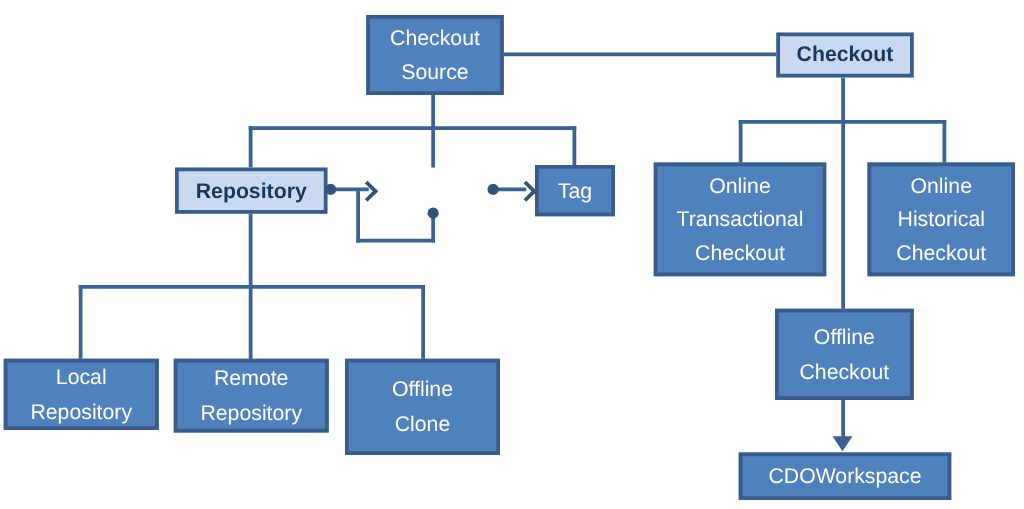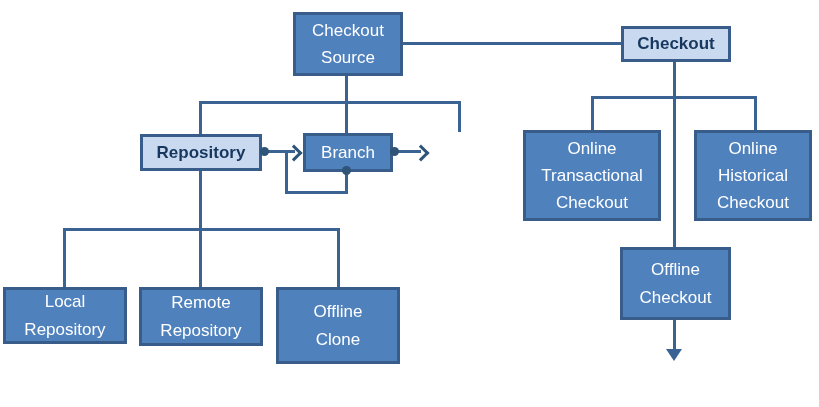--- a/index.html
+++ b/index.html
@@ -90,34 +90,35 @@
   <div class="line vline" style="left:673px;top:320px;height:31px;"></div>
   <div class="tri-down" style="left:666px;top:349px;"></div>
 
   <div class="node dark" style="left:293px;top:12px;width:110px;height:64px;">Checkout
 Source</div>
 
   <div class="node light" style="left:621px;top:26px;width:110px;height:36px;">Checkout</div>
 
   <div class="node light" style="left:140px;top:134px;width:122px;height:37px;">Repository</div>
 
-  <div class="node dark" style="left:303px;top:133px;width:90px;height:39px;">Branch</div>
 
+  <div class="node dark" style="left:428px;top:132px;width:64px;height:41px;">Tag</div>
 
   <div class="node dark" style="left:523px;top:130px;width:138px;height:91px;">Online
 Transactional
 Checkout</div>
 
   <div class="node dark" style="left:694px;top:130px;width:118px;height:91px;">Online
 Historical
 Checkout</div>
 
   <div class="node dark" style="left:620px;top:247px;width:111px;height:73px;">Offline
 Checkout</div>
 
+  <div class="node dark" style="left:591px;top:362px;width:170px;height:38px;">CDOWorkspace</div>
 
   <div class="node dark" style="left:3px;top:287px;width:124px;height:57px;">Local
 Repository</div>
 
   <div class="node dark" style="left:139px;top:287px;width:124px;height:59px;">Remote
 Repository</div>
 
   <div class="node dark" style="left:276px;top:287px;width:124px;height:77px;">Offline
 Clone</div>
 

